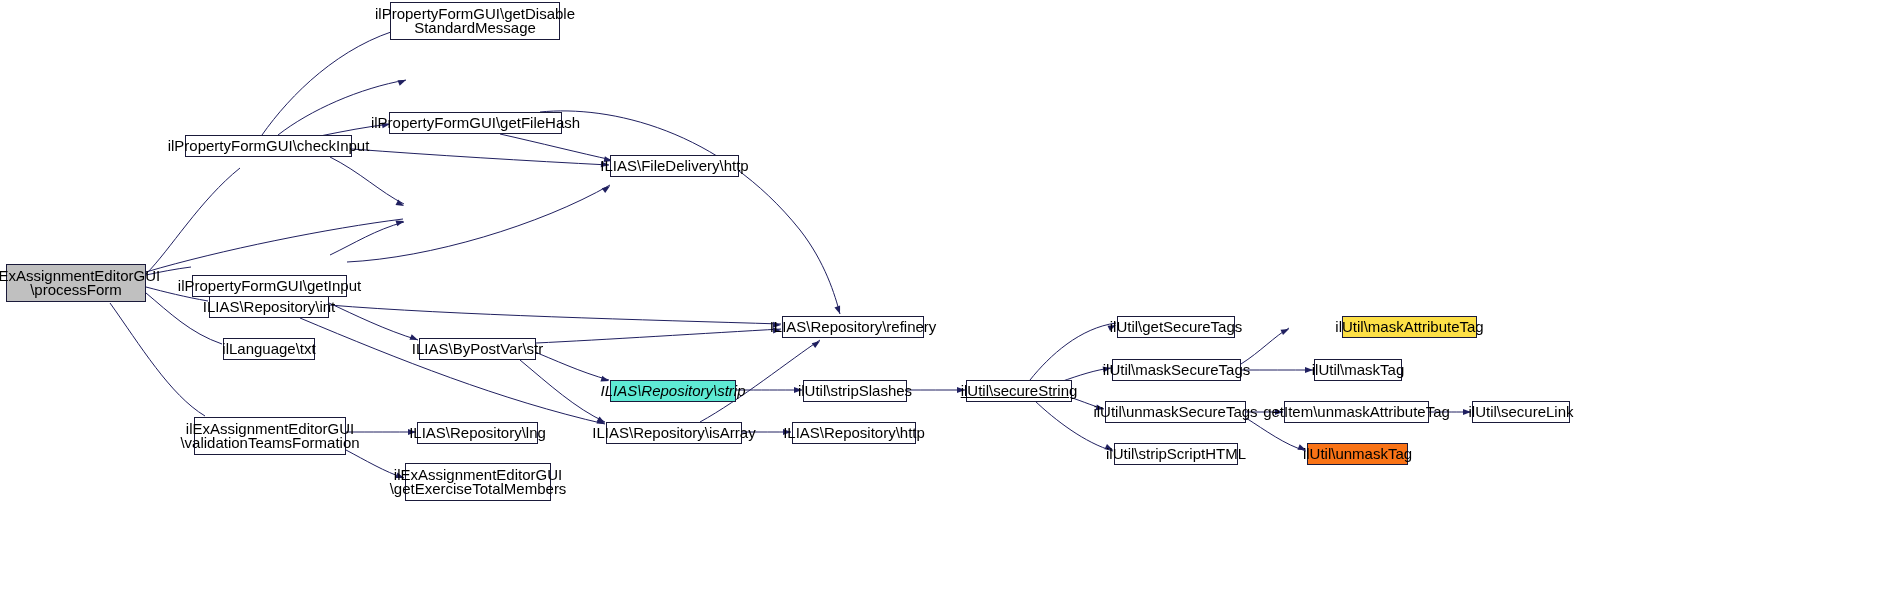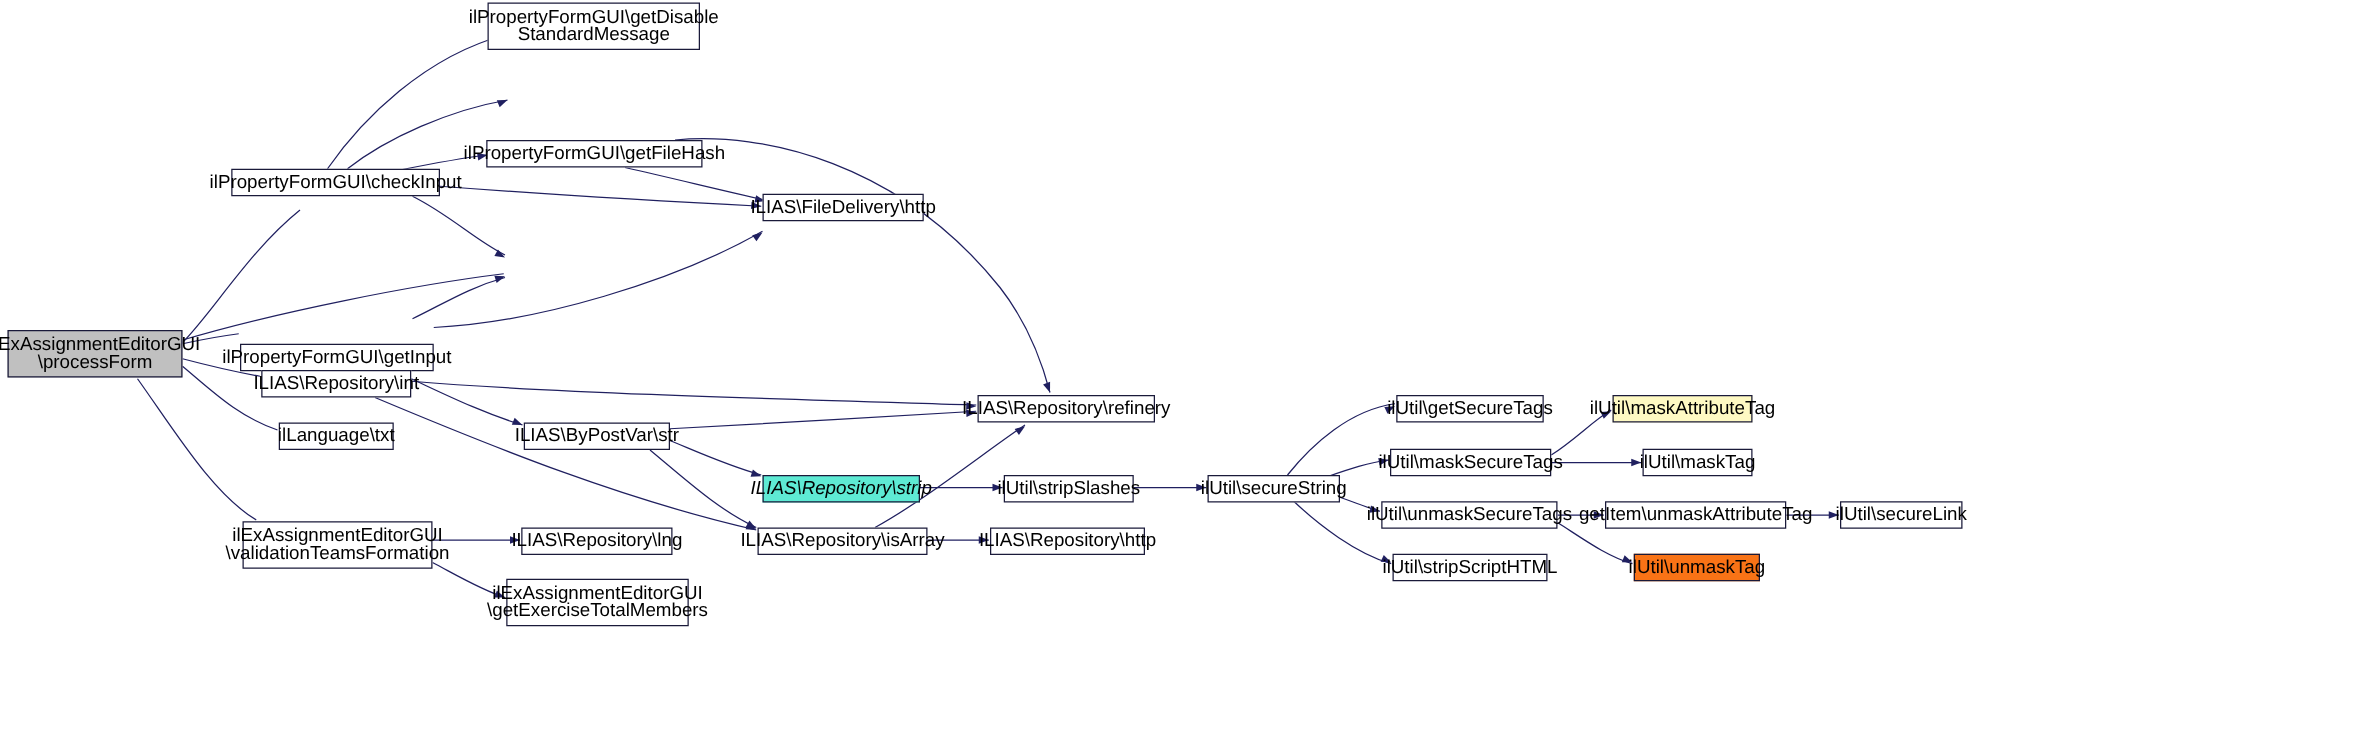--- a/index.html
+++ b/index.html
@@ -121,26 +121,26 @@
     <div class="node" style="left: 389px; top: 112px; width: 173px; height: 22px; border-color: rgb(26, 26, 58); background: rgb(255, 255, 255);">ilPropertyFormGUI\getFileHash</div>
     <div class="node" style="left: 185px; top: 135px; width: 167px; height: 22px; border-color: rgb(26, 26, 58); background: rgb(255, 255, 255);">ilPropertyFormGUI\checkInput</div>
     <div class="node" style="left: 610px; top: 155px; width: 129px; height: 22px; border-color: rgb(26, 26, 58); background: rgb(255, 255, 255);">ILIAS\FileDelivery\http</div>
     <div class="node" style="left: 192px; top: 255px; width: 155px; height: 22px; border-color: rgb(26, 26, 58); background: rgb(255, 255, 255); margin-top: 20px;">ilPropertyFormGUI\getInput</div>
     <div class="node" style="left: 209px; top: 296px; width: 120px; height: 22px; border-color: rgb(26, 26, 58); background: rgb(255, 255, 255);">ILIAS\Repository\int</div>
     <div class="node" style="left: 223px; top: 338px; width: 92px; height: 22px; border-color: rgb(26, 26, 58); background: rgb(255, 255, 255);">ilLanguage\txt</div>
     <div class="node" style="left: 419px; top: 338px; width: 117px; height: 22px; border-color: rgb(26, 26, 58); background: rgb(255, 255, 255);">ILIAS\ByPostVar\str</div>
     <div class="node" style="left: 782px; top: 316px; width: 142px; height: 22px; border-color: rgb(26, 26, 58); background: rgb(255, 255, 255);">ILIAS\Repository\refinery</div>
     <div class="node" style="left: 610px; top: 380px; width: 126px; height: 22px; border-color: rgb(26, 26, 58); background: #5eead4; font-style: italic;">ILIAS\Repository\strip</div>
     <div class="node" style="left: 803px; top: 380px; width: 104px; height: 22px; border-color: rgb(26, 26, 58); background: rgb(255, 255, 255);">ilUtil\stripSlashes</div>
-    <div class="node" style="left: 966px; top: 380px; width: 106px; height: 22px; border-color: rgb(26, 26, 58); background: rgb(255, 255, 255);">ilUtil\secureString</div>
+    <div class="node" style="left: 966px; top: 380px; width: 106px; height: 22px; border-color: rgb(26, 26, 58); background: rgb(255, 255, 255); text-decoration: underline;">ilUtil\secureString</div>
     <div class="node" style="left: 1117px; top: 316px; width: 118px; height: 22px; border-color: rgb(26, 26, 58); background: rgb(255, 255, 255);">ilUtil\getSecureTags</div>
     <div class="node" style="left: 1112px; top: 359px; width: 129px; height: 22px; border-color: rgb(26, 26, 58); background: rgb(255, 255, 255);">ilUtil\maskSecureTags</div>
     <div class="node" style="left: 1105px; top: 401px; width: 141px; height: 22px; border-color: rgb(26, 26, 58); background: rgb(255, 255, 255);">ilUtil\unmaskSecureTags</div>
     <div class="node" style="left: 1114px; top: 443px; width: 124px; height: 22px; border-color: rgb(26, 26, 58); background: rgb(255, 255, 255);">ilUtil\stripScriptHTML</div>
-    <div class="node" style="left: 1290px; top: 316px; width: 112px; height: 22px; border-color: rgb(26, 26, 58); background: #fef9c3;">ilUtil\maskAttributeTag</div>
+    <div class="node" style="left: 1342px; top: 316px; width: 135px; height: 22px; border-color: rgb(26, 26, 58); background: #fde047;">ilUtil\maskAttributeTag</div>
     <div class="node" style="left: 1314px; top: 359px; width: 88px; height: 22px; border-color: rgb(26, 26, 58); background: rgb(255, 255, 255);">ilUtil\maskTag</div>
     <div class="node" style="left: 1284px; top: 401px; width: 145px; height: 22px; border-color: rgb(26, 26, 58); background: rgb(255, 255, 255);">getItem\unmaskAttributeTag</div>
     <div class="node" style="left: 1307px; top: 443px; width: 101px; height: 22px; border-color: rgb(26, 26, 58); background: #f97316;">ilUtil\unmaskTag</div>
     <div class="node" style="left: 1472px; top: 401px; width: 98px; height: 22px; border-color: rgb(26, 26, 58); background: rgb(255, 255, 255);">ilUtil\secureLink</div>
     <div class="node" style="left: 606px; top: 422px; width: 136px; height: 22px; border-color: rgb(26, 26, 58); background: rgb(255, 255, 255);">ILIAS\Repository\isArray</div>
     <div class="node" style="left: 792px; top: 422px; width: 124px; height: 22px; border-color: rgb(26, 26, 58); background: rgb(255, 255, 255);">ILIAS\Repository\http</div>
     <div class="node" style="left: 194px; top: 417px; width: 152px; height: 38px; border-color: rgb(26, 26, 58); background: rgb(255, 255, 255);">ilExAssignmentEditorGUI
 \validationTeamsFormation</div>
     <div class="node" style="left: 417px; top: 422px; width: 121px; height: 22px; border-color: rgb(26, 26, 58); background: rgb(255, 255, 255);">ILIAS\Repository\lng</div>
     <div class="node" style="left: 405px; top: 463px; width: 146px; height: 38px; border-color: rgb(26, 26, 58); background: rgb(255, 255, 255);">ilExAssignmentEditorGUI

